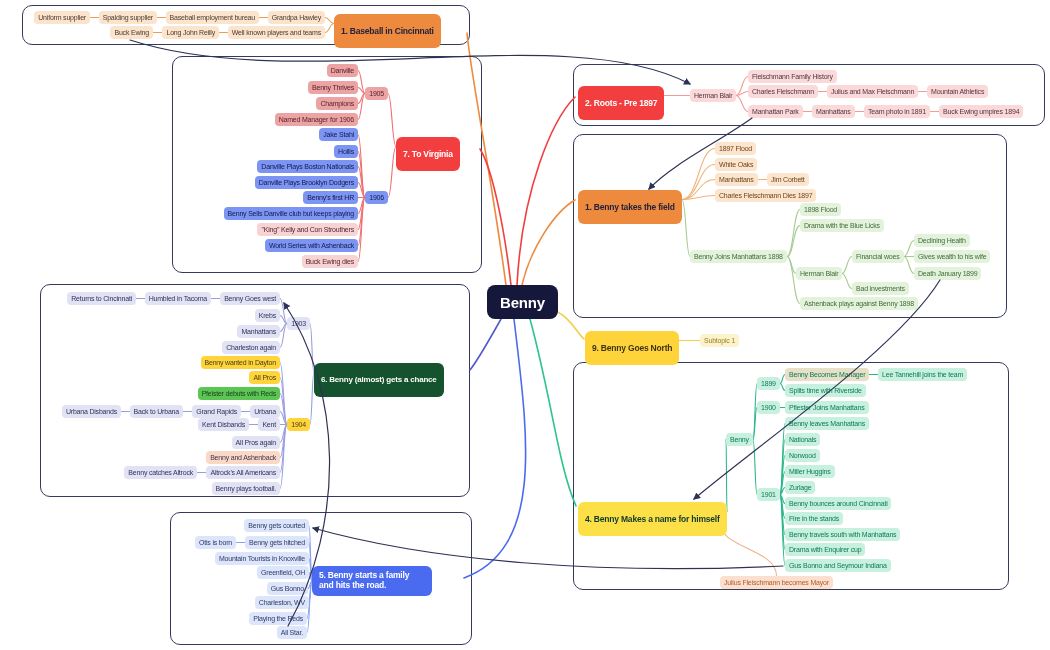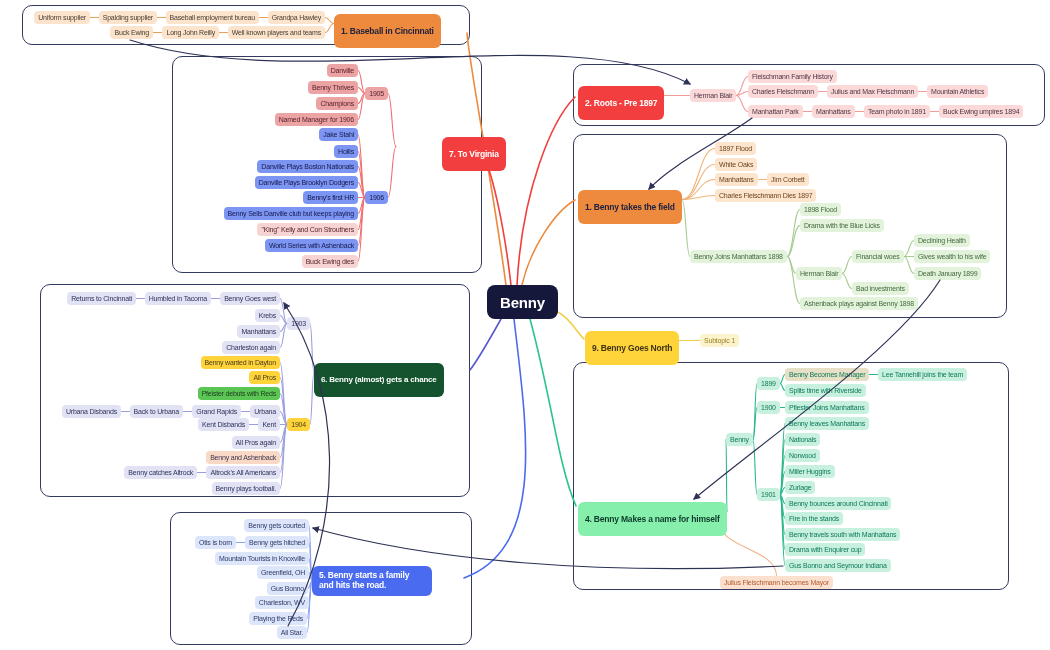--- a/index.html
+++ b/index.html
@@ -145,24 +145,24 @@
     <div class="group" style="left: 172px; top: 56px; width: 310px; height: 217px; border-color: rgb(52, 58, 94);"></div>
     <div class="group" style="left: 573px; top: 64px; width: 472px; height: 62px; border-color: rgb(52, 58, 94);"></div>
     <div class="group" style="left: 573px; top: 134px; width: 434px; height: 184px; border-color: rgb(52, 58, 94);"></div>
     <div class="group" style="left: 573px; top: 362px; width: 436px; height: 228px; border-color: rgb(52, 58, 94);"></div>
     <div class="group" style="left: 40px; top: 284px; width: 430px; height: 213px; border-color: rgb(52, 58, 94);"></div>
     <div class="group" style="left: 170px; top: 512px; width: 302px; height: 133px; border-color: rgb(52, 58, 94);"></div>
     <div class="node root" style="background: rgb(21, 23, 59); color: rgb(255, 255, 255); top: 285px; left: 487px;">Benny</div>
     <div class="node title" style="background: rgb(238, 138, 61); color: rgb(32, 34, 63); top: 13.5px; left: 334px;">1. Baseball in Cincinnati</div>
     <div class="node title" style="background: rgb(242, 62, 62); color: rgb(255, 255, 255); top: 85.5px; left: 578px;">2. Roots - Pre 1897</div>
     <div class="node title" style="background: rgb(238, 138, 61); color: rgb(32, 34, 63); top: 189.5px; left: 578px;">1. Benny takes the field</div>
-    <div class="node title" style="background: #86efac; color: rgb(14, 59, 44); top: 501.5px; left: 578px;">4. Benny Makes a name for himself</div>
+    <div class="node title" style="background: #fde047; color: rgb(14, 59, 44); top: 501.5px; left: 578px;">4. Benny Makes a name for himself</div>
     <div class="node title wrap" style="background: rgb(74, 107, 240); color: rgb(255, 255, 255); top: 566px; left: 312px;">5. Benny starts a family and hits the road.</div>
     <div class="node title small" style="background: #14532d; color: rgb(255, 255, 255); top: 362.5px; left: 314px;">6. Benny (almost) gets a chance</div>
-    <div class="node title" style="background: rgb(242, 62, 62); color: rgb(255, 255, 255); top: 136.5px; left: 396px; margin-left: 46px;">7. To Virginia</div>
+    <div class="node title" style="background: rgb(242, 62, 62); color: rgb(255, 255, 255); top: 136.5px; left: 396px;">7. To Virginia</div>
     <div class="node title" style="background: rgb(255, 212, 59); color: rgb(62, 52, 19); top: 330.5px; left: 585px;">9. Benny Goes North</div>
     <div class="node pill" style="background: rgb(251, 227, 204); color: rgb(74, 59, 47); top: 10.5px; right: 725px;">Grandpa Hawley</div>
     <div class="node pill" style="background: rgb(251, 227, 204); color: rgb(74, 59, 47); top: 10.5px; right: 791px;">Baseball employment bureau</div>
     <div class="node pill" style="background: rgb(251, 227, 204); color: rgb(74, 59, 47); top: 10.5px; right: 893px;">Spalding supplier</div>
     <div class="node pill" style="background: rgb(251, 227, 204); color: rgb(74, 59, 47); top: 10.5px; right: 960px;">Uniform supplier</div>
     <div class="node pill" style="background: rgb(251, 227, 204); color: rgb(74, 59, 47); top: 25.5px; right: 725px;">Well known players and teams</div>
     <div class="node pill" style="background: rgb(251, 227, 204); color: rgb(74, 59, 47); top: 25.5px; right: 831px;">Long John Reilly</div>
     <div class="node pill" style="background: rgb(251, 227, 204); color: rgb(74, 59, 47); top: 25.5px; right: 897px;">Buck Ewing</div>
     <div class="node pill" style="background: rgb(251, 217, 217); color: rgb(79, 53, 69); top: 88.5px; left: 690px;">Herman Blair</div>
     <div class="node pill" style="background: rgb(251, 217, 217); color: rgb(79, 53, 69); top: 69.5px; left: 748px;">Fleischmann Family History</div>

